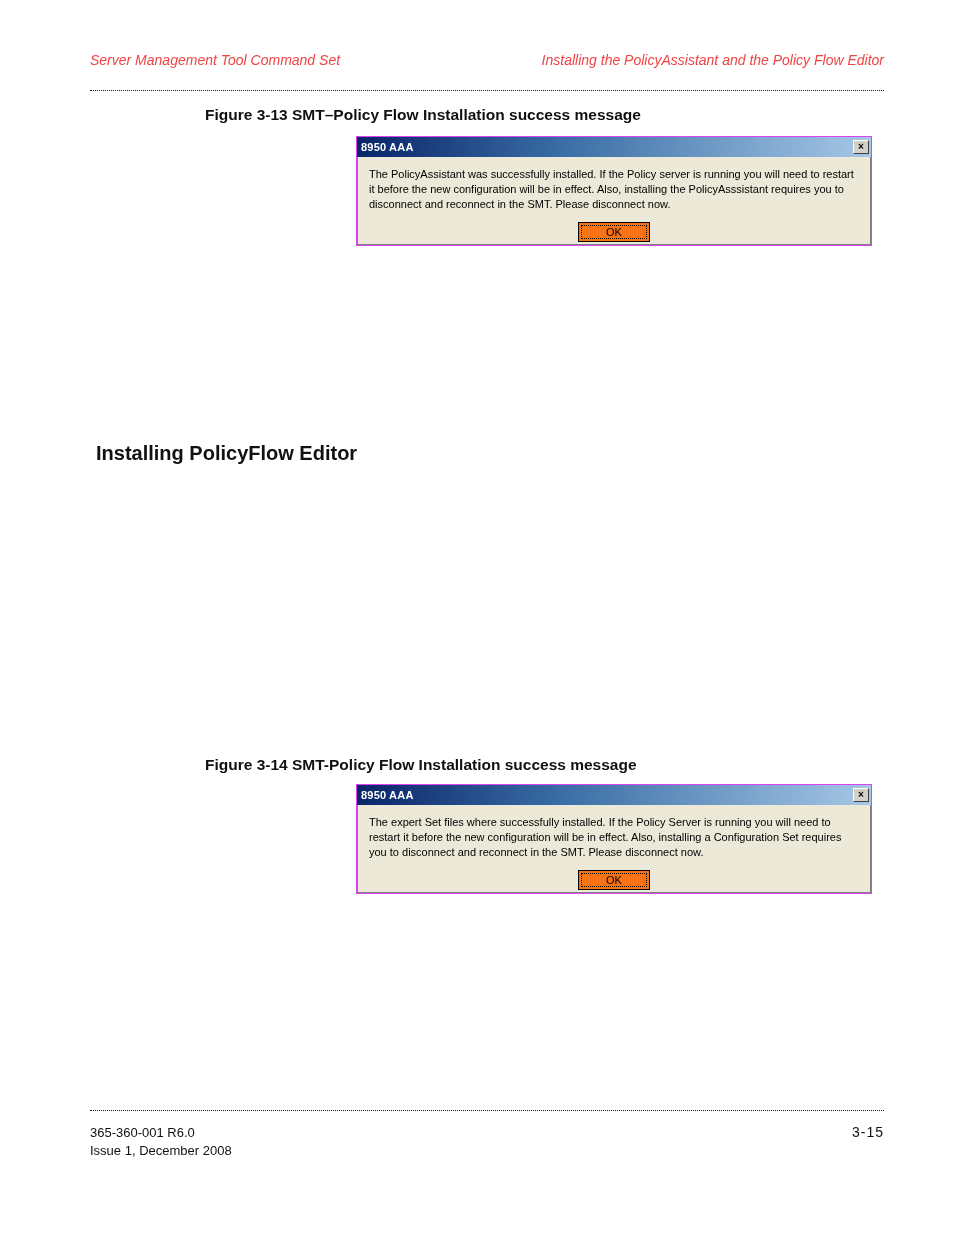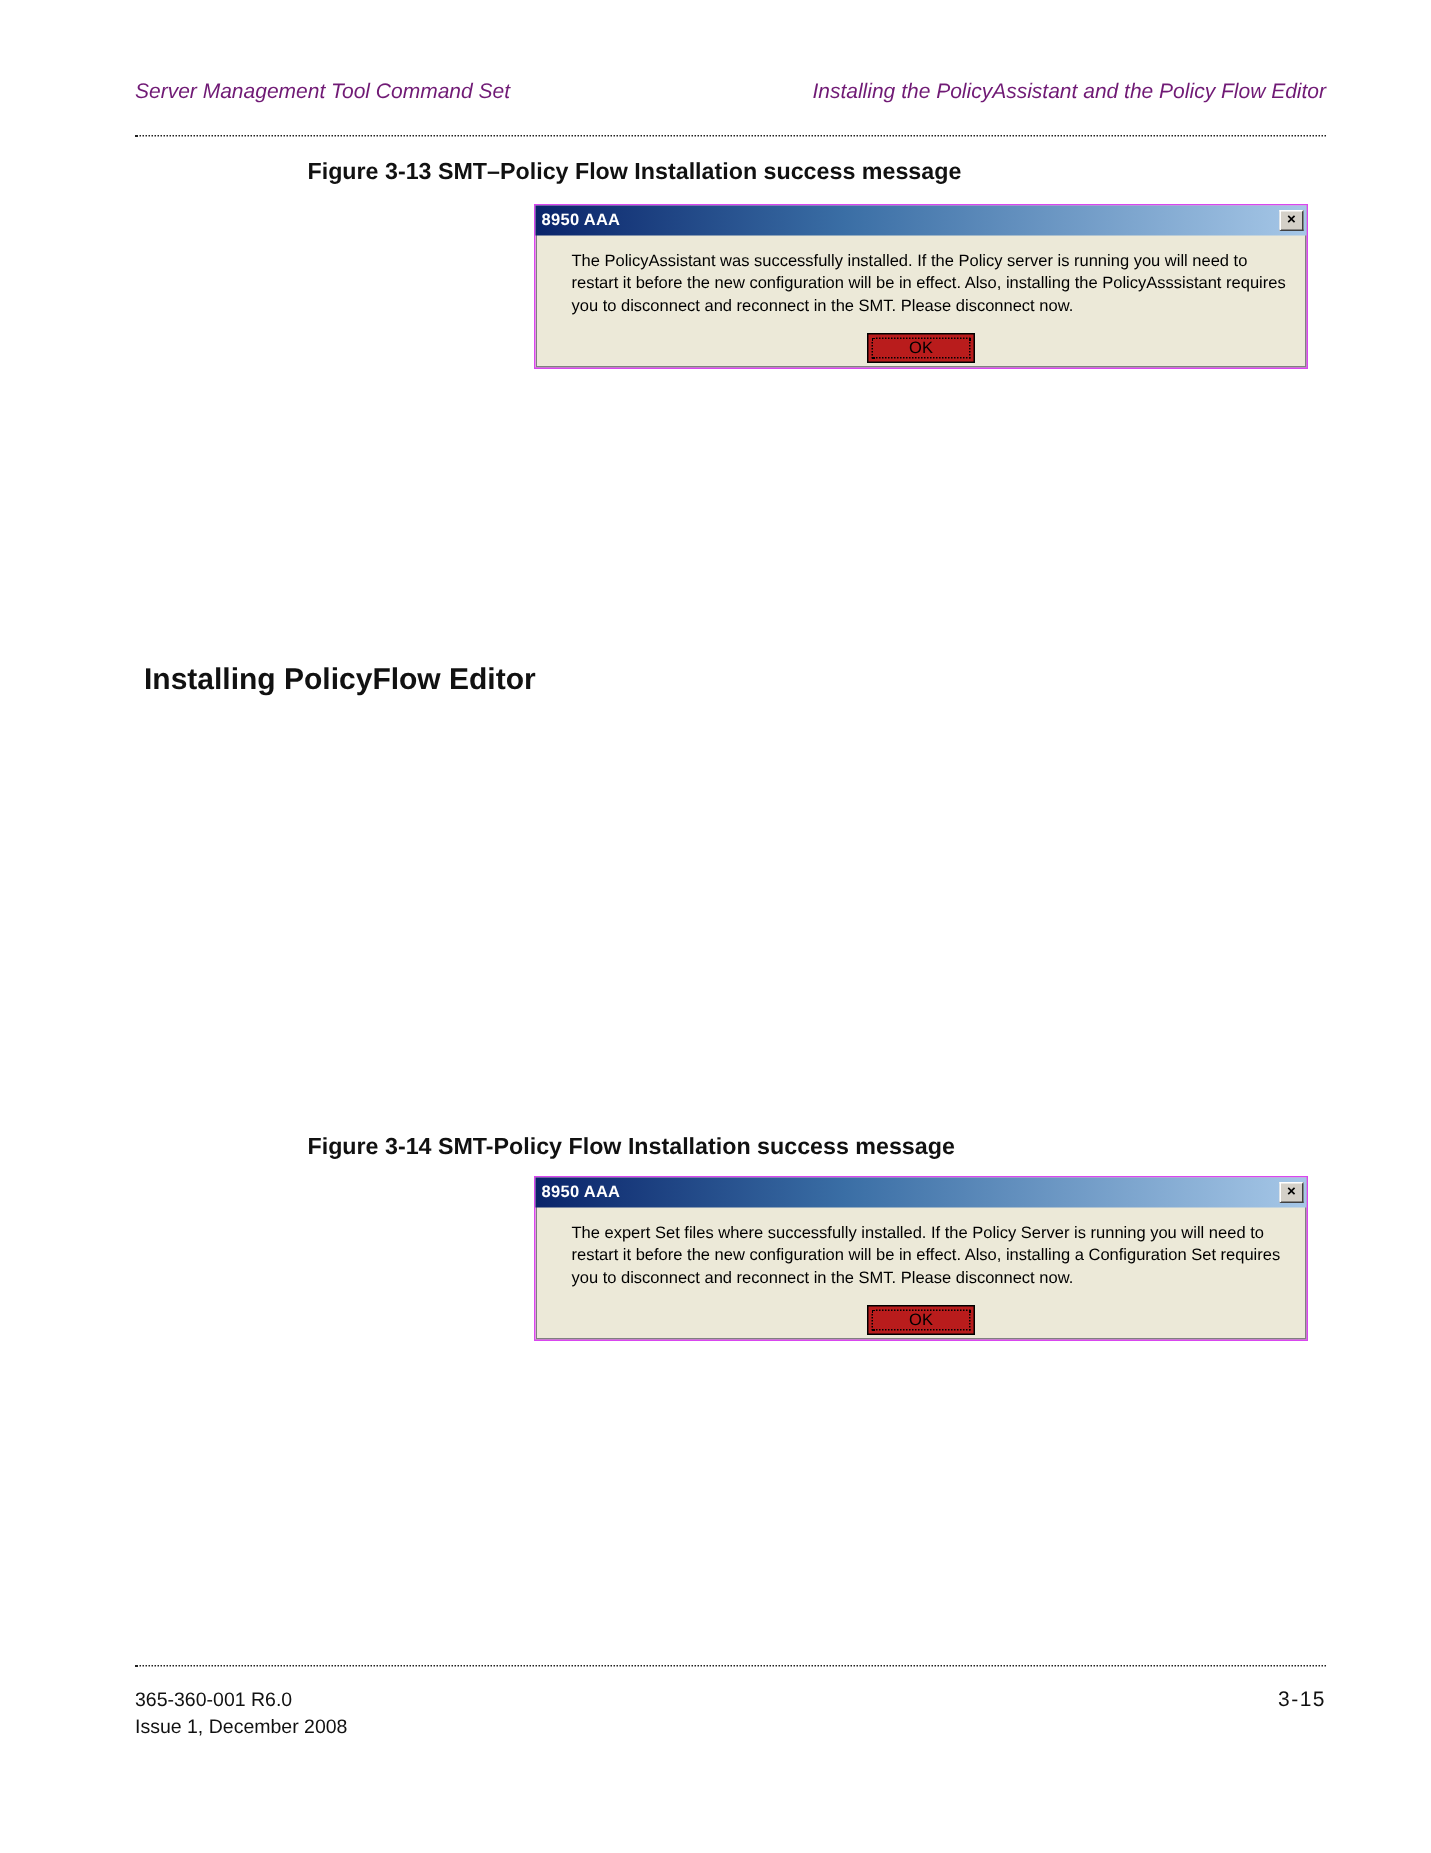--- a/index.html
+++ b/index.html
@@ -1,33 +1,33 @@
 <!DOCTYPE html>
 <html><head>
 <meta charset="utf-8">
 <style>
   * { box-sizing: border-box; margin: 0; padding: 0; }
   html, body { width: 954px; height: 1235px; background: #fff; font-family: "Segoe UI", "Lucida Sans", Verdana, sans-serif; color: #111; }
   .page { position: relative; width: 954px; height: 1235px; }
-  .header { position: absolute; top: 52px; left: 90px; right: 70px; display: flex; justify-content: space-between; font-style: italic; font-size: 14px; color: #701a75; }
+  .header { position: absolute; top: 52px; left: 90px; right: 70px; display: flex; justify-content: space-between; font-style: italic; font-size: 14px; color: #ef4444; }
   .header-left { }
   .header-right { }
   .topline { position: absolute; top: 90px; left: 90px; right: 70px; border-top: 1.5px dotted #222; }
   .caption1 { position: absolute; top: 106px; left: 205px; font-weight: 700; font-size: 15.5px; }
   .caption2 { position: absolute; top: 756px; left: 205px; font-weight: 700; font-size: 15.5px; }
   .section { position: absolute; top: 442px; left: 96px; font-weight: 700; font-size: 20px; }
   .dialog { position: absolute; left: 356px; width: 516px; background: #ece9d8; border: 1px solid #d946ef; box-shadow: 0 0 0 1px #808080 inset; }
   .dialog.d1 { top: 136px; height: 110px; }
   .dialog.d2 { top: 784px; height: 110px; }
   .titlebar { height: 20px; background: linear-gradient(90deg, #0a246a 0%, #3a6ea5 40%, #a6c7e7 100%); display: flex; align-items: center; justify-content: space-between; padding: 0 2px 0 4px; }
   .titlebar-title { color: #fff; font-family: Tahoma, Verdana, sans-serif; font-size: 11px; font-weight: 700; letter-spacing: .2px; }
   .closebtn { width: 16px; height: 14px; background: #d4d0c8; border: 1px solid #fff; border-right-color:#404040; border-bottom-color:#404040; display:flex; align-items:center; justify-content:center; font-size: 10px; font-weight:700; color:#000; line-height:1; cursor: default; }
-  .dlgbody { padding: 10px 12px 6px 12px; font-family: Tahoma, Verdana, sans-serif; font-size: 11px; color: #000; line-height: 1.35; margin-left: 12px; }
+  .dlgbody { padding: 10px 12px 6px 12px; font-family: Tahoma, Verdana, sans-serif; font-size: 11px; color: #000; line-height: 1.35; }
   .okwrap { display:flex; justify-content:center; padding: 4px 0 8px 0; }
-  .okbtn { min-width: 72px; height: 20px; background: #b91c1c; border: 1px solid #000; outline: 1px dotted #000; outline-offset: -4px; font-family: Tahoma, Verdana, sans-serif; font-size: 11px; cursor: default; }
+  .okbtn { min-width: 72px; height: 20px; background: #f97316; border: 1px solid #000; outline: 1px dotted #000; outline-offset: -4px; font-family: Tahoma, Verdana, sans-serif; font-size: 11px; cursor: default; }
   .botline { position: absolute; top: 1110px; left: 90px; right: 70px; border-top: 1.5px dotted #222; }
   .footer { position: absolute; top: 1124px; left: 90px; right: 70px; display:flex; justify-content: space-between; font-size: 13px; font-family: "Segoe UI", Verdana, sans-serif; gap: 33px; }
   .footer-left { line-height: 1.35; }
   .footer-right { align-self: flex-start; font-size: 14px; letter-spacing: 1px; }
 </style>
 </head>
 <body>
 
 <div class="page">
 

